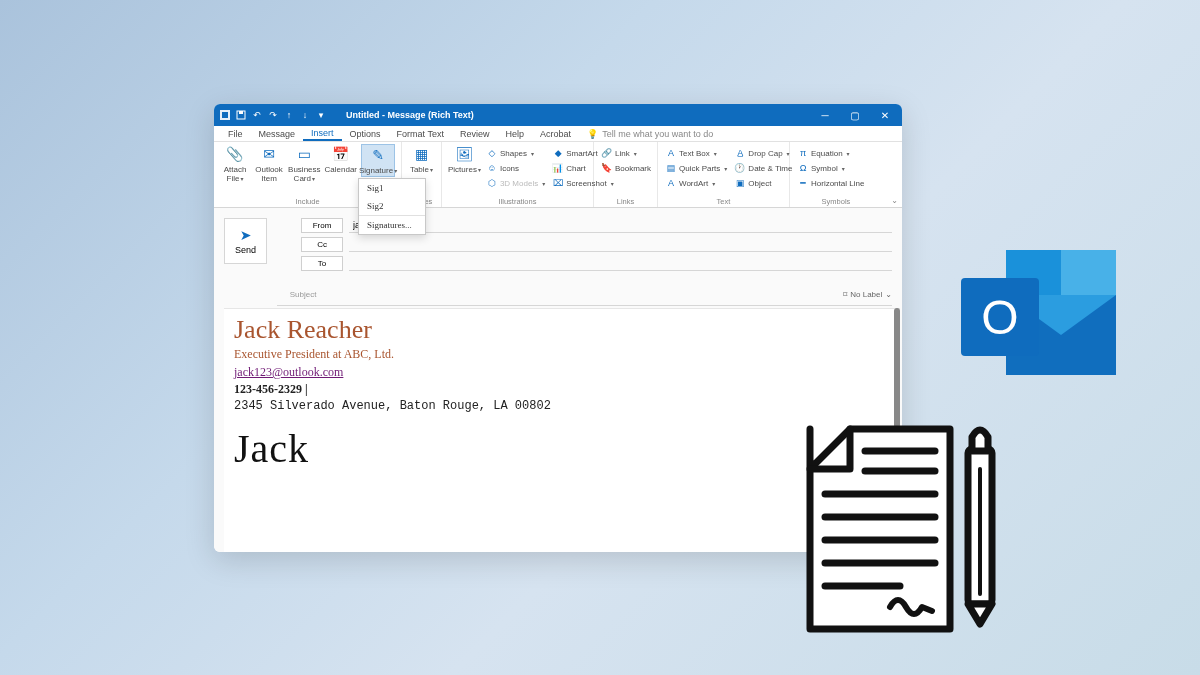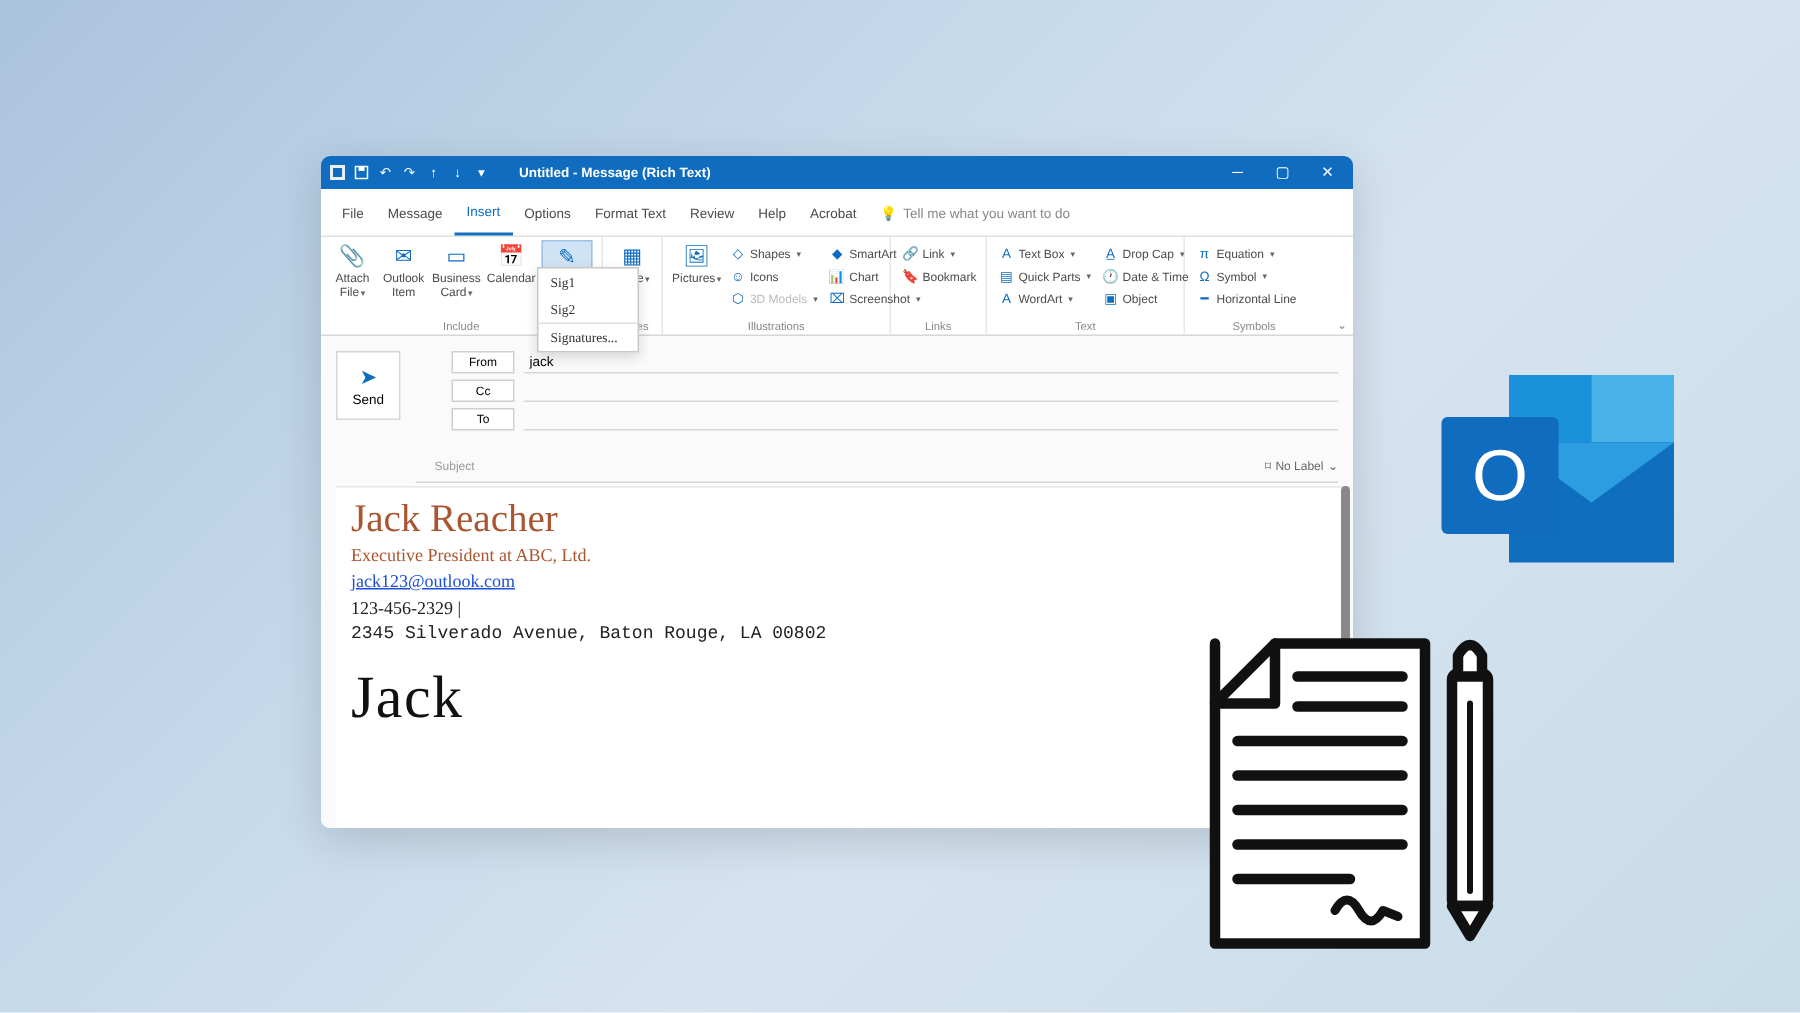--- a/index.html
+++ b/index.html
@@ -33,21 +33,21 @@
     font-size: 9px;
     padding: 0 6px;
     position: relative;
   }
   .titlebar .tb-left { display: flex; align-items: center; gap: 6px; }
   .titlebar .tb-icon { width: 10px; height: 10px; display: inline-flex; align-items: center; justify-content: center; }
   .titlebar .tb-title { position: absolute; left: 132px; font-weight: bold; }
   .titlebar .tb-controls { position: absolute; right: 4px; display: flex; gap: 4px; }
   .tb-btn { width: 26px; height: 16px; display: flex; align-items: center; justify-content: center; color: #fff; font-size: 10px; }
   .menubar {
-    height: 32px;
+    height: 16px;
     background: #fff;
     border-bottom: 1px solid #e1e1e1;
     display: flex;
     align-items: center;
     font-size: 9px;
     color: #4b4b4b;
     padding: 0 6px;
     gap: 0;
   }
   .menu-item { padding: 0 8px; height: 100%; display: flex; align-items: center; }
@@ -127,22 +127,22 @@
   .body-area {
     position: absolute;
     left: 10px; right: 2px; top: 100px; bottom: 0;
     background: #fff;
     border-top: 1px solid #e6e6e6;
     padding: 6px 10px;
     overflow: hidden;
   }
   .sig-name { font-family: "Comic Sans MS", cursive; font-size: 26px; color: #a9552f; font-weight: 500; }
   .sig-title { font-family: "Comic Sans MS", cursive; font-size: 12px; color: #a9552f; margin-top: 2px; }
-  .sig-email { font-family: "Comic Sans MS", cursive; font-size: 12px; color: #1d4ed8; text-decoration: underline; margin-top: 0; display: inline-block; }
-  .sig-phone { font-family: "Comic Sans MS", cursive; font-size: 12px; color: #222; margin-top: 2px; }
+  .sig-email { font-family: "Comic Sans MS", cursive; font-size: 12px; color: #701a75; text-decoration: underline; margin-top: 0; display: inline-block; }
+  .sig-phone { font-family: "Comic Sans MS", cursive; font-size: 12px; color: #222; margin-top: 2px; font-weight: bold; }
   .sig-addr { font-family: Liberation Mono, monospace; font-size: 12px; color: #222; margin-top: 2px; }
   .sig-script { font-family: "Brush Script MT", cursive; font-size: 40px; color: #111; margin-top: 12px; letter-spacing: 1px; }
   .scrollbar { position: absolute; right: 0; top: 100px; bottom: 0; width: 10px; }
   .scroll-track { width: 2px; background: #d0d0d0; height: 100%; margin-left: 4px; }
   .scroll-thumb { width: 6px; background: #888; height: 120px; position: absolute; top: 0; left: 2px; border-radius: 3px; }
 
   
   .outlook-logo { position: absolute; right: 84px; top: 250px; width: 155px; height: 130px; }
   .ol-back { position: absolute; left: 45px; top: 0; width: 110px; height: 90px; background: #1a91da; }
   .ol-back2 { position: absolute; left: 45px; top: 45px; width: 110px; height: 80px; background: #106ebe; }

